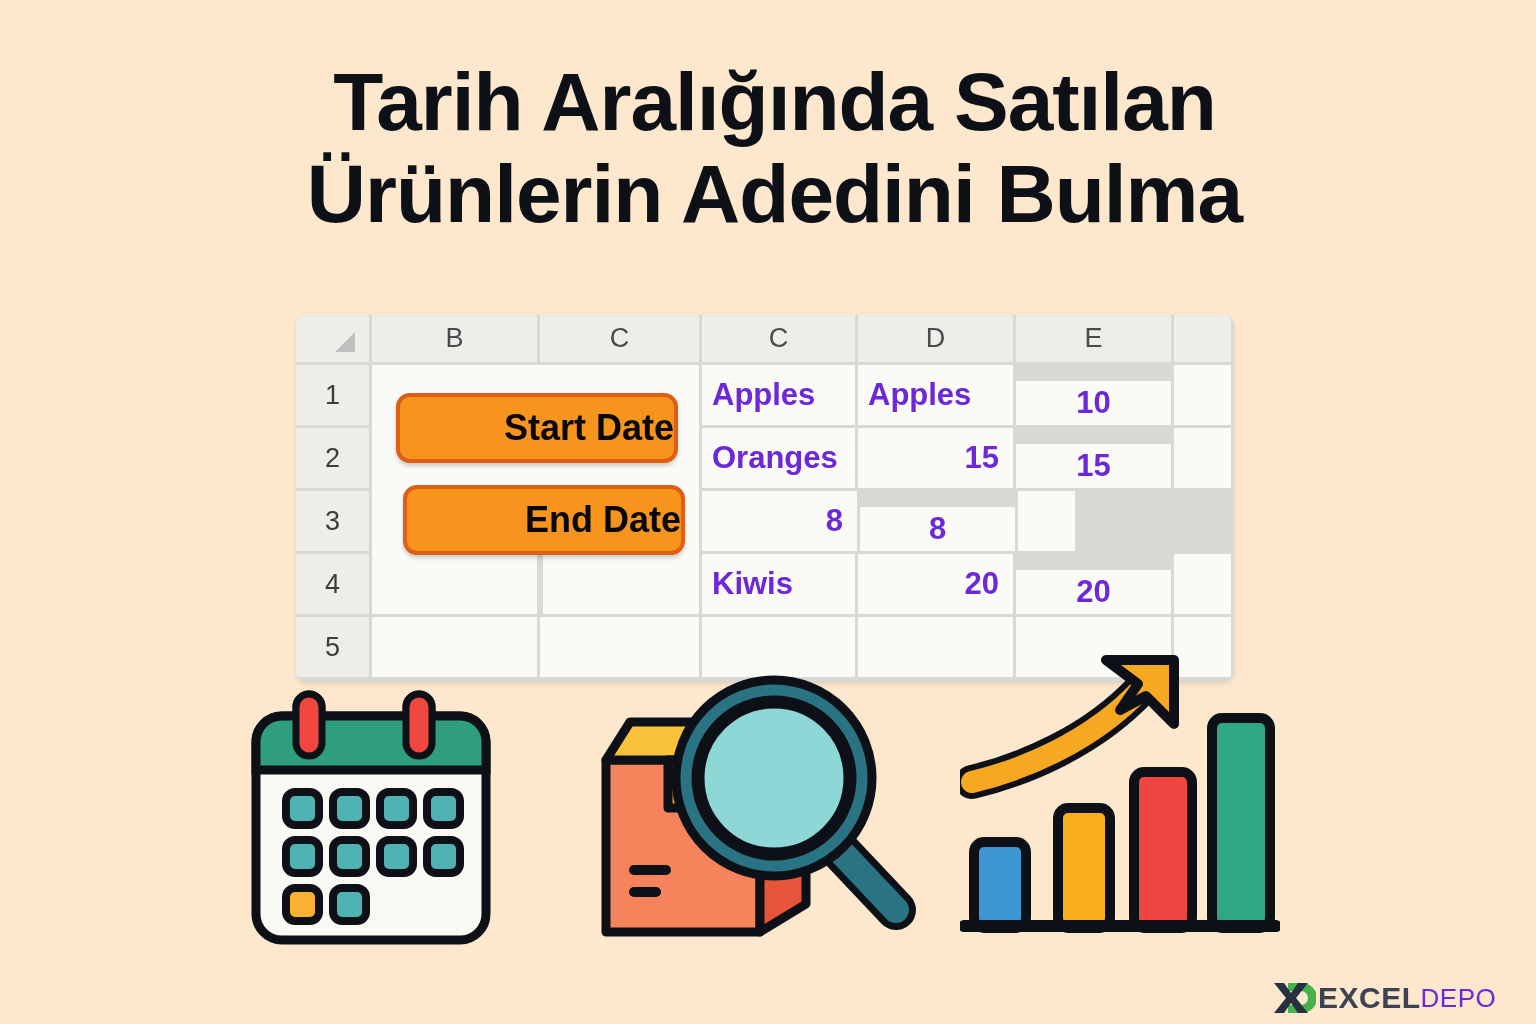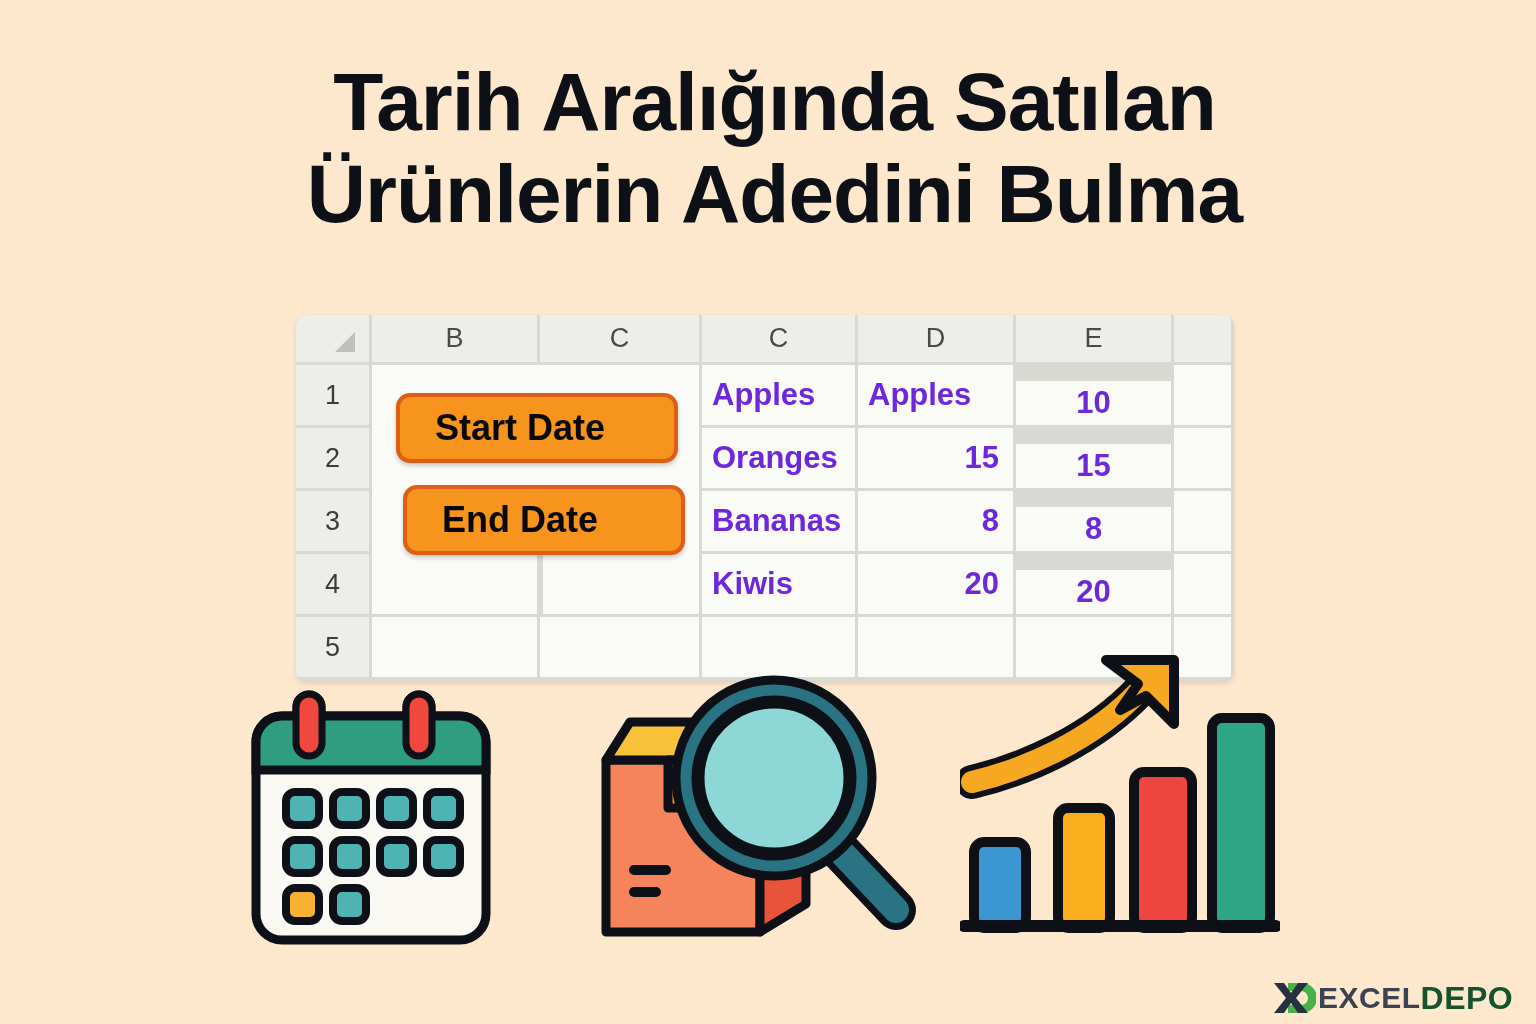--- a/index.html
+++ b/index.html
@@ -135,25 +135,24 @@
   }
 
   
   .date-btn {
     position: absolute;
     border-radius: 14px;
     background: #F7941E;
     border: 4px solid #DD5E15;
     display: flex;
     align-items: center;
-    justify-content: flex-start;
+    justify-content: flex-end;
     box-shadow: 0 3px 4px rgba(0,0,0,0.18);
     cursor: pointer;
     box-sizing: border-box;
-    padding-left: 35px;
   }
   .date-btn span {
     font-size: 36px;
     font-weight: bold;
     color: #080808;
     white-space: nowrap;
   }
   #btn-start { left: 100px; top: 78px; width: 282px; height: 70px; }
   #btn-end   { left: 100px; top: 170px; width: 282px; height: 70px; margin-left: 7px; }
 
@@ -174,24 +173,24 @@
     height: 40px;
   }
   .logo-mark { margin-right: 2px; display:flex; align-items:center;}
   .logo-excel {
     font-size: 30px;
     font-weight: bold;
     letter-spacing: 0.5px;
     color: #3B4252;
   }
   .logo-depo {
-    font-size: 32px;
-    font-weight: bold;
+    font-size: 26px;
+    font-weight: normal;
     letter-spacing: 0.5px;
-    color: #14532d;
+    color: #6d28d9;
   }
 </style>
 </head>
 <body>
 
 <div class="title-block">
   <div class="title-line">Tarih Aralığında Satılan</div>
   <div class="title-line">Ürünlerin Adedini Bulma</div>
 </div>
 
@@ -239,23 +238,20 @@
       <div class="cell w-e txt-center">
           <span class="datatext">15</span>
         </div>
       <div class="cell w-f"></div>
     </div>
 
     <div class="grid-row body-row">
       <div class="cell rowhead w-rh">3</div>
       <div class="cell w-b"></div>
       <div class="cell w-c1"></div>
-      <div class="cell w-c2 txt-left">
-          <span class="datatext">Bananas</span>
-        </div>
       <div class="cell w-d txt-right">
           <span class="datatext">8</span>
         </div>
       <div class="cell w-e txt-center">
           <span class="datatext">8</span>
         </div>
       <div class="cell w-f"></div>
     </div>
 
     <div class="grid-row body-row">

